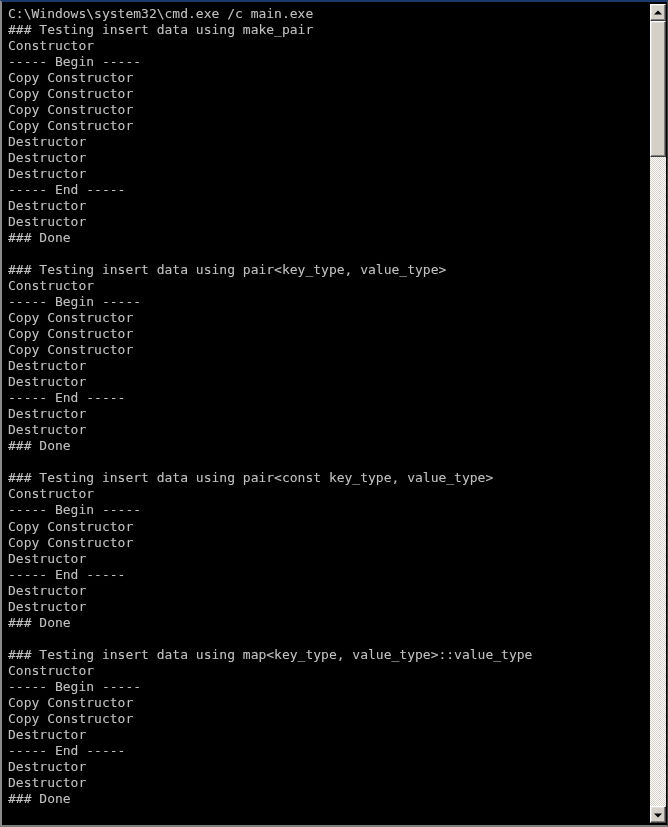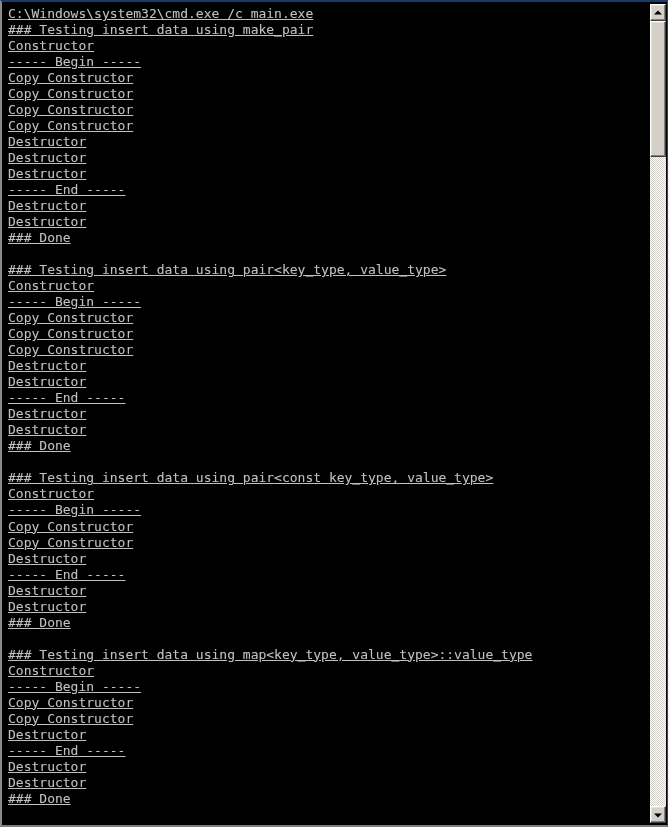--- a/index.html
+++ b/index.html
@@ -40,21 +40,20 @@
   .console-text {
     margin: 0;
     padding: 4px 0 0 6px;
     color: #c0c0c0;
     font-family: "DejaVu Sans Mono", "Liberation Mono", monospace;
     font-size: 13px;
     line-height: 16.02px;
     white-space: pre;
     letter-spacing: 0px;
     text-shadow: 0 0 1px rgba(200,200,200,0.25);
-    text-decoration: underline;
   }
 
   
   .scrollbar {
     position: absolute;
     top: 2px;
     right: 1px;
     width: 16px;
     bottom: 2px;
     background-color: #d4d0c8;

